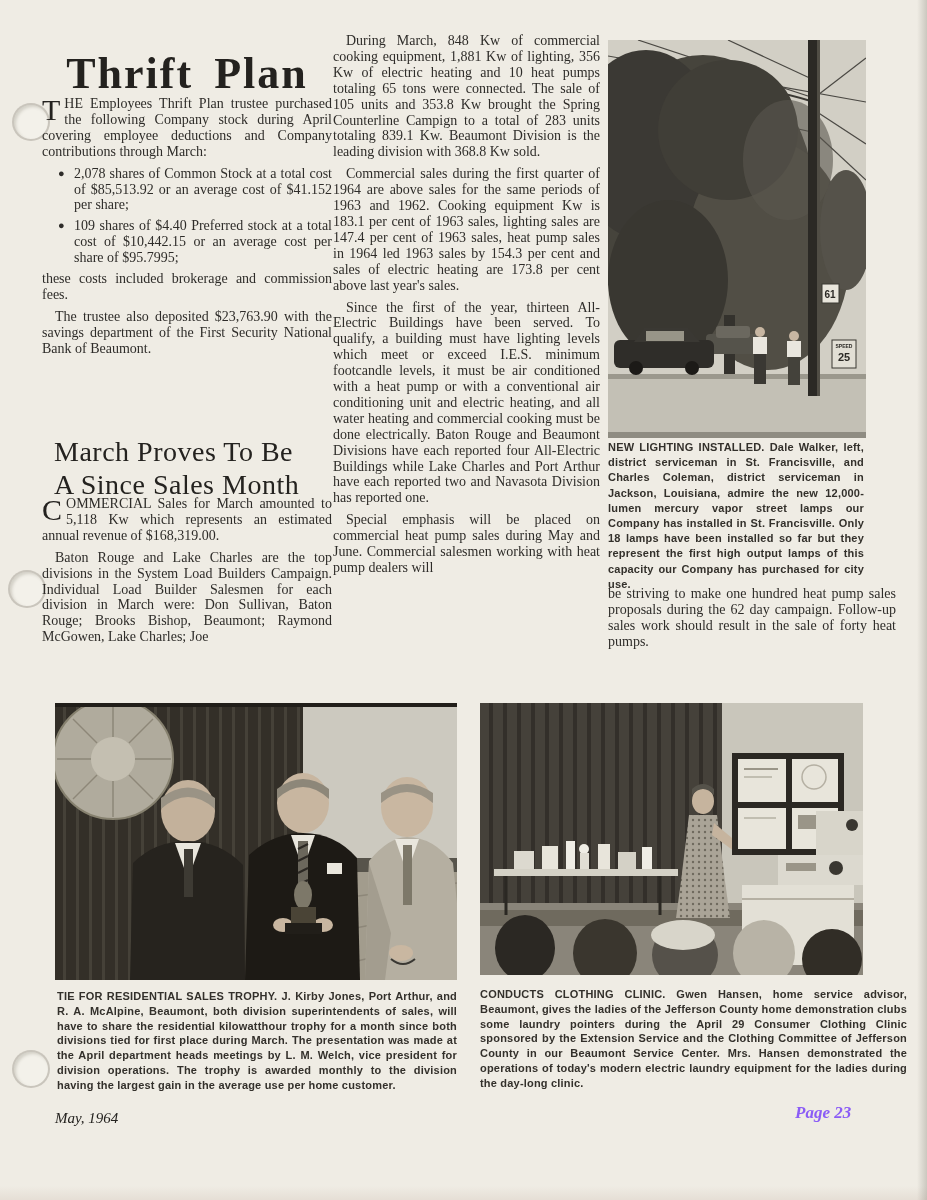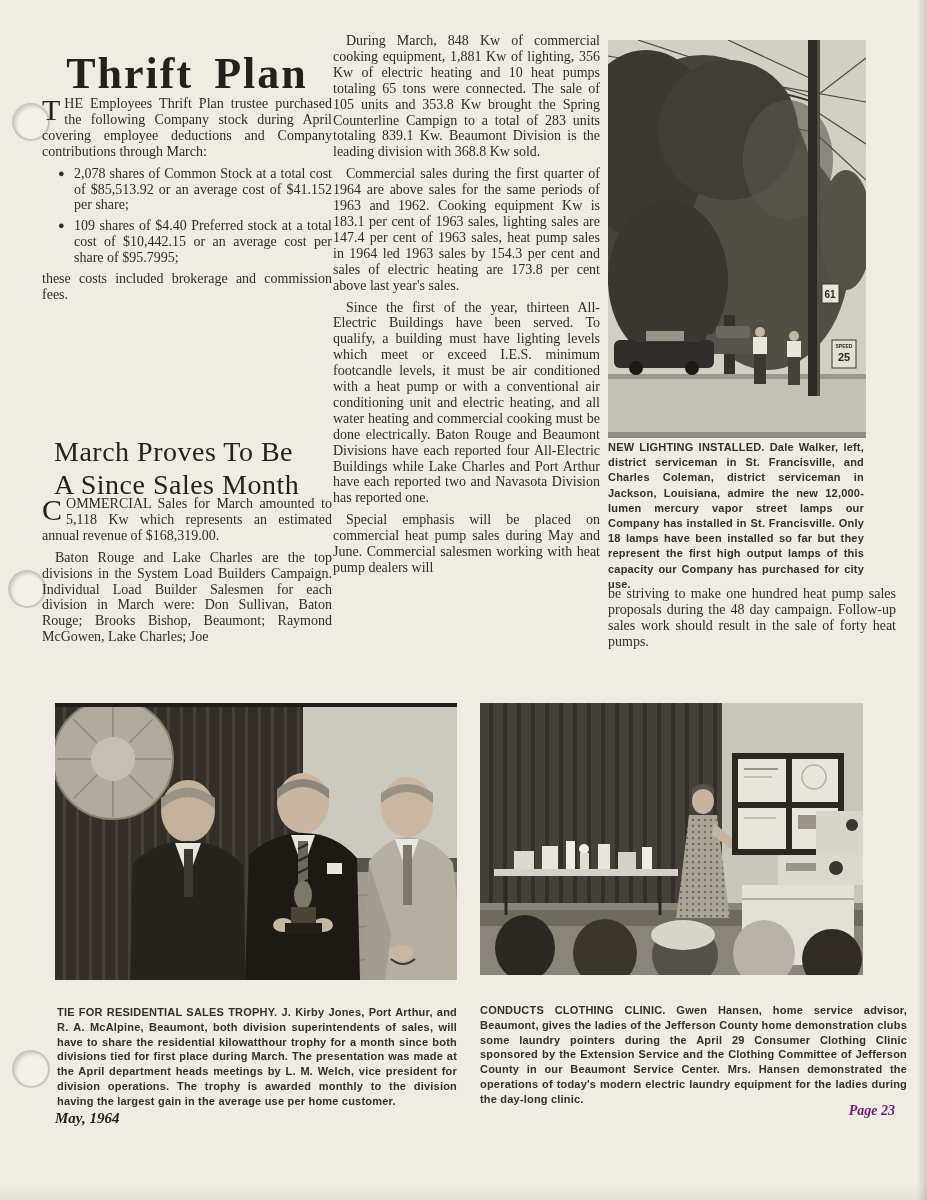--- a/index.html
+++ b/index.html
@@ -22,23 +22,23 @@
   .headline{font-size:28px;line-height:33px;color:#24221f;letter-spacing:.5px;}
   .kicker{font-size:15px;font-weight:700;font-style:italic;letter-spacing:1.2px;word-spacing:6px;color:#24221f;}
   .body-p{font-size:14px;line-height:15.9px;text-align:justify;margin:0 0 6px 0;text-indent:13px;}
   .body-p.noindent{text-indent:0;}
   .dropcap{float:left;font-size:30px;line-height:26px;padding:1px 4px 0 0;text-indent:0;color:#24221f;}
   .bullet-item{display:flex;margin:0 0 5px 0;padding-left:16px;}
   .bullet-glyph{flex:0 0 16px;font-size:11px;line-height:15.9px;}
   .bullet-text{flex:1;font-size:14px;line-height:15.9px;text-align:justify;}
   .caption{font-family:"Liberation Sans","DejaVu Sans",sans-serif;font-weight:700;
     color:#33302b;font-size:11px;line-height:15.2px;text-align:justify;letter-spacing:.2px;}
-  .caption.wide{line-height:14.8px;margin-top:16px;}
-  .footer-left{font-size:15px;font-weight:700;font-style:italic;color:#24221f;}
-  .footer-right{font-size:14px;font-weight:700;font-style:italic;color:#701a75;text-align:right;}
+  .caption.wide{line-height:14.8px;}
+  .footer-left{font-size:15px;font-weight:400;font-style:italic;color:#24221f;}
+  .footer-right{font-size:17px;font-weight:700;font-style:italic;color:#8b5cf6;text-align:left;}
   figure{margin:0;}
   figure svg{display:block;background:#d6d3c9;}
 </style>
 </head>
 <body>
 
 <div id="page">
 
   <div class="hole" style="left:12px;top:103px;"></div>
   <div class="hole" style="left:8px;top:570px;"></div>
@@ -50,20 +50,21 @@
     <p class="body-p noindent"><span class="dropcap">T</span><span>HE Employees Thrift Plan trustee purchased the following Company stock during April covering employee deductions and Company contributions through March:</span></p>
     <div class="bullet-item">
       <span class="bullet-glyph">●</span>
       <span class="bullet-text">2,078 shares of Common Stock at a total cost of $85,513.92 or an average cost of $41.152 per share;</span>
     </div>
     <div class="bullet-item">
       <span class="bullet-glyph">●</span>
       <span class="bullet-text">109 shares of $4.40 Preferred stock at a total cost of $10,442.15 or an average cost per share of $95.7995;</span>
     </div>
     <p class="body-p noindent">these costs included brokerage and commission fees.</p>
+    <p class="body-p">The trustee also deposited $23,763.90 with the savings department of the First Security National Bank of Beaumont.</p>
   </div>
 
 
   <h2 class="abs headline" style="left:43px;top:424px;width:290px;margin:11px;font-weight:400;">
     <span style="display:block;">March Proves To Be</span>
     <span style="display:block;">A Since Sales Month</span>
   </h2>
 
   <div class="abs" style="left:42px;top:496px;width:290px;">
     <p class="body-p noindent"><span class="dropcap">C</span><span>OMMERCIAL Sales for March amounted to 5,118 Kw which represents an estimated annual revenue of $168,319.00.</span></p>
@@ -144,21 +145,21 @@
         <text x="236" y="308" font-family="Liberation Sans, sans-serif" font-size="5" font-weight="700" fill="#2b2925" text-anchor="middle">SPEED</text>
         <text x="236" y="321" font-family="Liberation Sans, sans-serif" font-size="11" font-weight="700" fill="#2b2925" text-anchor="middle">25</text>
       </g>
       <rect x="0" y="392" width="258" height="6" fill="#8f8c82"></rect>
     </svg>
   </figure>
 
   <div class="abs caption" style="left:608px;top:440px;width:256px;">NEW LIGHTING INSTALLED. Dale Walker, left, district serviceman in St. Francisville, and Charles Coleman, district serviceman in Jackson, Louisiana, admire the new 12,000-lumen mercury vapor street lamps our Company has installed in St. Francisville. Only 18 lamps have been installed so far but they represent the first high output lamps of this capacity our Company has purchased for city use.</div>
 
   <div class="abs" style="left:608px;top:586px;width:288px;">
-    <p class="body-p noindent">be striving to make one hundred heat pump sales proposals during the 48 day campaign. Follow-up sales work should result in the sale of forty heat pumps.</p>
+    <p class="body-p noindent">be striving to make one hundred heat pump sales proposals during the 62 day campaign. Follow-up sales work should result in the sale of forty heat pumps.</p>
   </div>
 
   <figure class="abs" style="left:55px;top:703px;">
     <svg width="402" height="277" viewBox="0 0 402 277" xmlns="http://www.w3.org/2000/svg">
       <defs>
         <pattern id="curtA" width="13" height="13" patternUnits="userSpaceOnUse">
           <rect width="13" height="13" fill="#332f28"></rect>
           <rect x="8" width="3" height="13" fill="#454138"></rect>
         </pattern>
       </defs>

